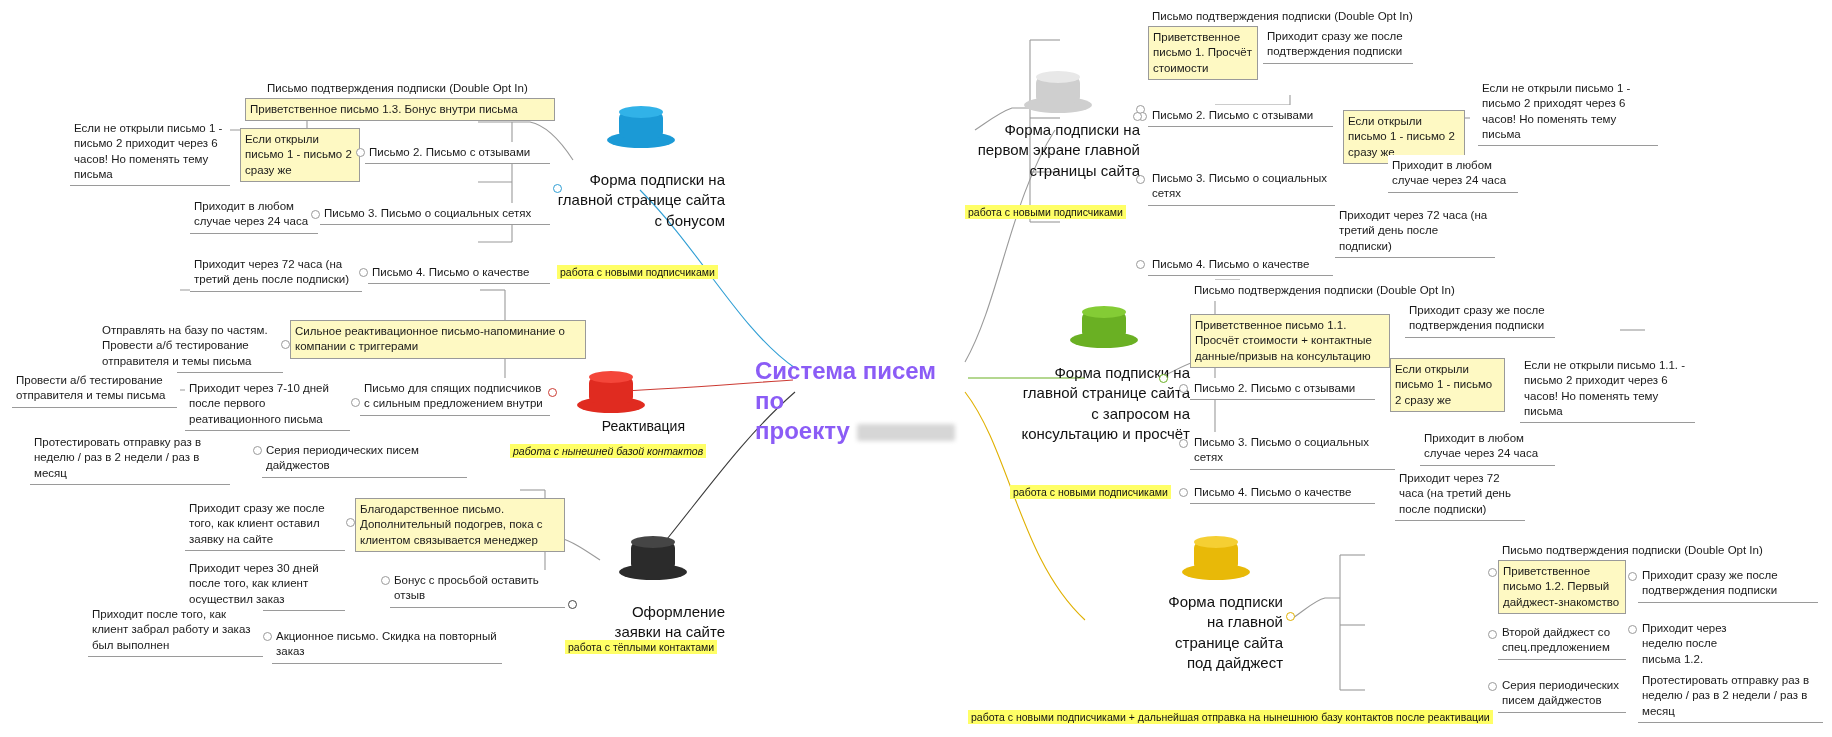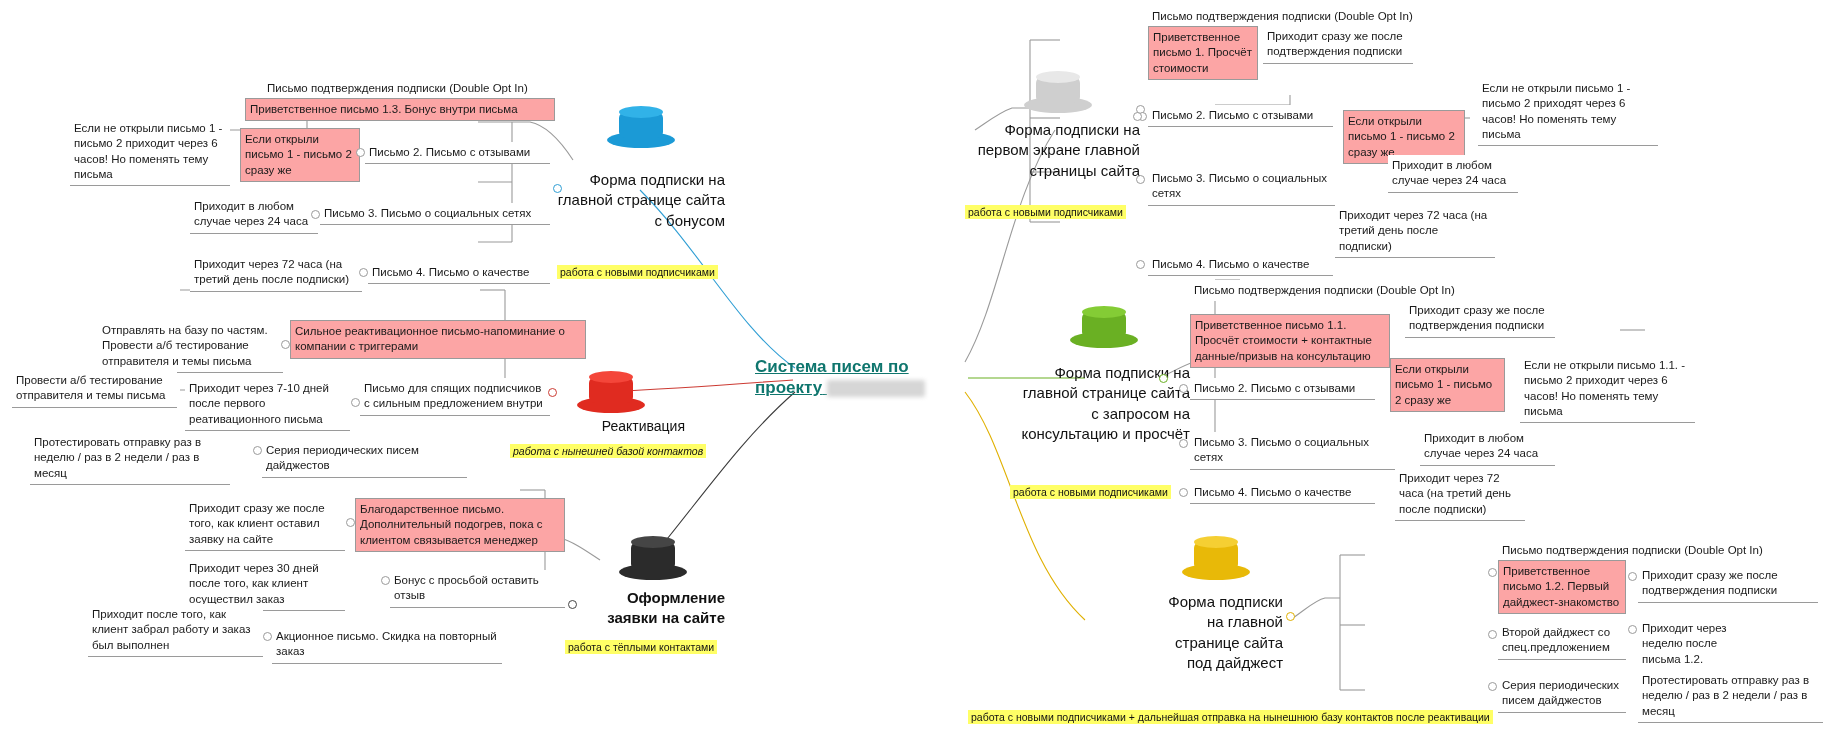--- a/index.html
+++ b/index.html
@@ -12,27 +12,26 @@
   svg.links{position:absolute;left:0;top:0;width:1832px;height:737px;pointer-events:none;}
 
   
   .leaf{
     position:absolute;box-sizing:border-box;
     font-size:11.5px;line-height:1.33;color:#1a1a1a;
     padding:3px 4px 3px 4px;
     background:#fff;
   }
   .ul{border-bottom:1px solid #9a9a9a;}
-  .boxed{border:1px solid #9a9a9a;background:#fca5a5;}
+  .boxed{border:1px solid #9a9a9a;background:#fef9c3;}
   .hdr{font-size:11.5px;color:#1a1a1a;}
 
   .center-title{
-    position:absolute;font-weight:bold;font-size:17px;color:#0f766e;
+    position:absolute;font-weight:bold;font-size:24px;color:#8b5cf6;
     line-height:1.25;
-    text-decoration:underline;
   }
   .center-title .blurred{
     display:inline-block;background:#d6d6d6;color:transparent;
     border-radius:2px;filter:blur(2px);vertical-align:middle;
   }
 
   .branch-title{
     position:absolute;text-align:right;font-size:15px;color:#111;line-height:1.35;
   }
   .branch-title.small{font-size:14px;}
@@ -237,21 +236,21 @@
   <span class="dot grey" style="left:1179px;top:439px;"></span>
   <span class="dot grey" style="left:1179px;top:488px;"></span>
 
   <div class="hat" style="left:617px;top:530px;width:72px;height:52px;">
     <svg width="72" height="52" viewBox="0 0 72 52">
       <ellipse cx="36" cy="42" rx="34" ry="8" fill="#2b2b2b"></ellipse>
       <rect x="14" y="12" width="44" height="28" rx="6" fill="#2b2b2b"></rect>
       <ellipse cx="36" cy="12" rx="22" ry="6" fill="#454545"></ellipse>
     </svg>
   </div>
-  <div class="branch-title" style="left:590px;top:588px;width:135px;font-weight:bold;">Оформление заявки на сайте</div>
+  <div class="branch-title" style="left:590px;top:602px;width:135px;">Оформление заявки на сайте</div>
   <div class="tag" style="left:565px;top:640px;">работа с тёплыми контактами</div>
 
   <div class="leaf boxed" style="left:355px;top:498px;width:210px;">Благодарственное письмо. Дополнительный подогрев, пока с клиентом связывается менеджер</div>
   <div class="leaf ul" style="left:390px;top:570px;width:175px;">Бонус с просьбой оставить отзыв</div>
   <div class="leaf ul" style="left:272px;top:626px;width:230px;">Акционное письмо. Скидка на повторный заказ</div>
 
   <div class="leaf ul" style="left:185px;top:498px;width:160px;">Приходит сразу же после того, как клиент оставил заявку на сайте</div>
   <div class="leaf ul" style="left:185px;top:558px;width:160px;">Приходит через 30 дней после того, как клиент осуществил заказ</div>
   <div class="leaf ul" style="left:88px;top:604px;width:175px;">Приходит после того, как клиент забрал работу и заказ был выполнен</div>
 

